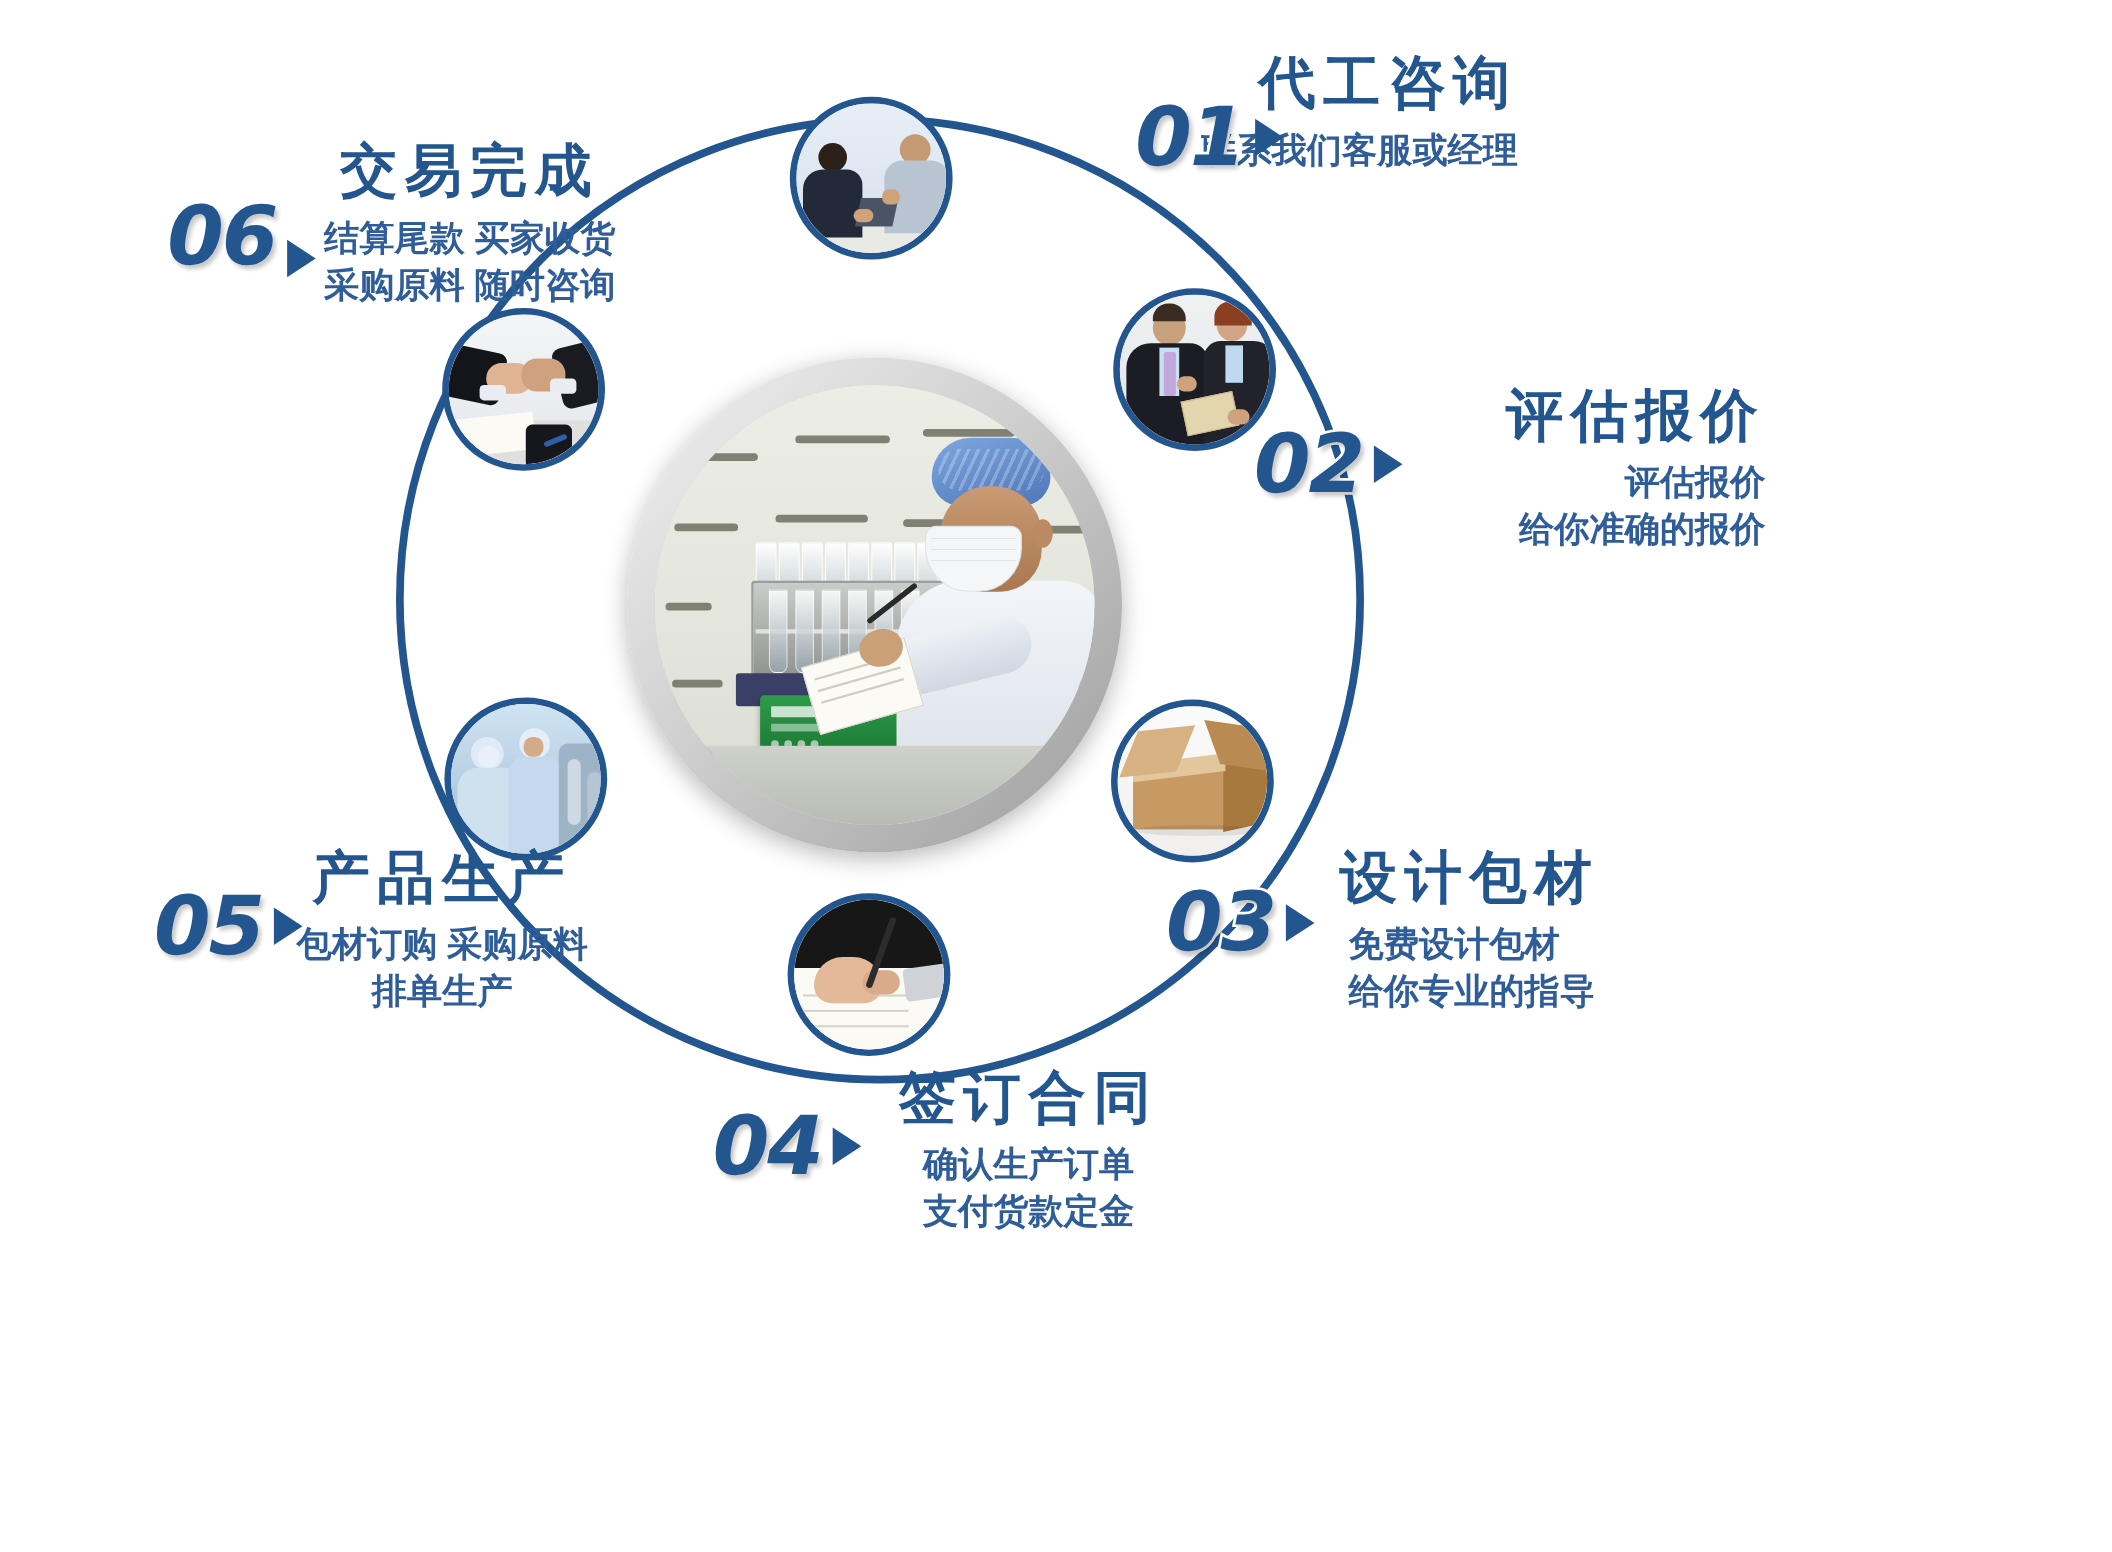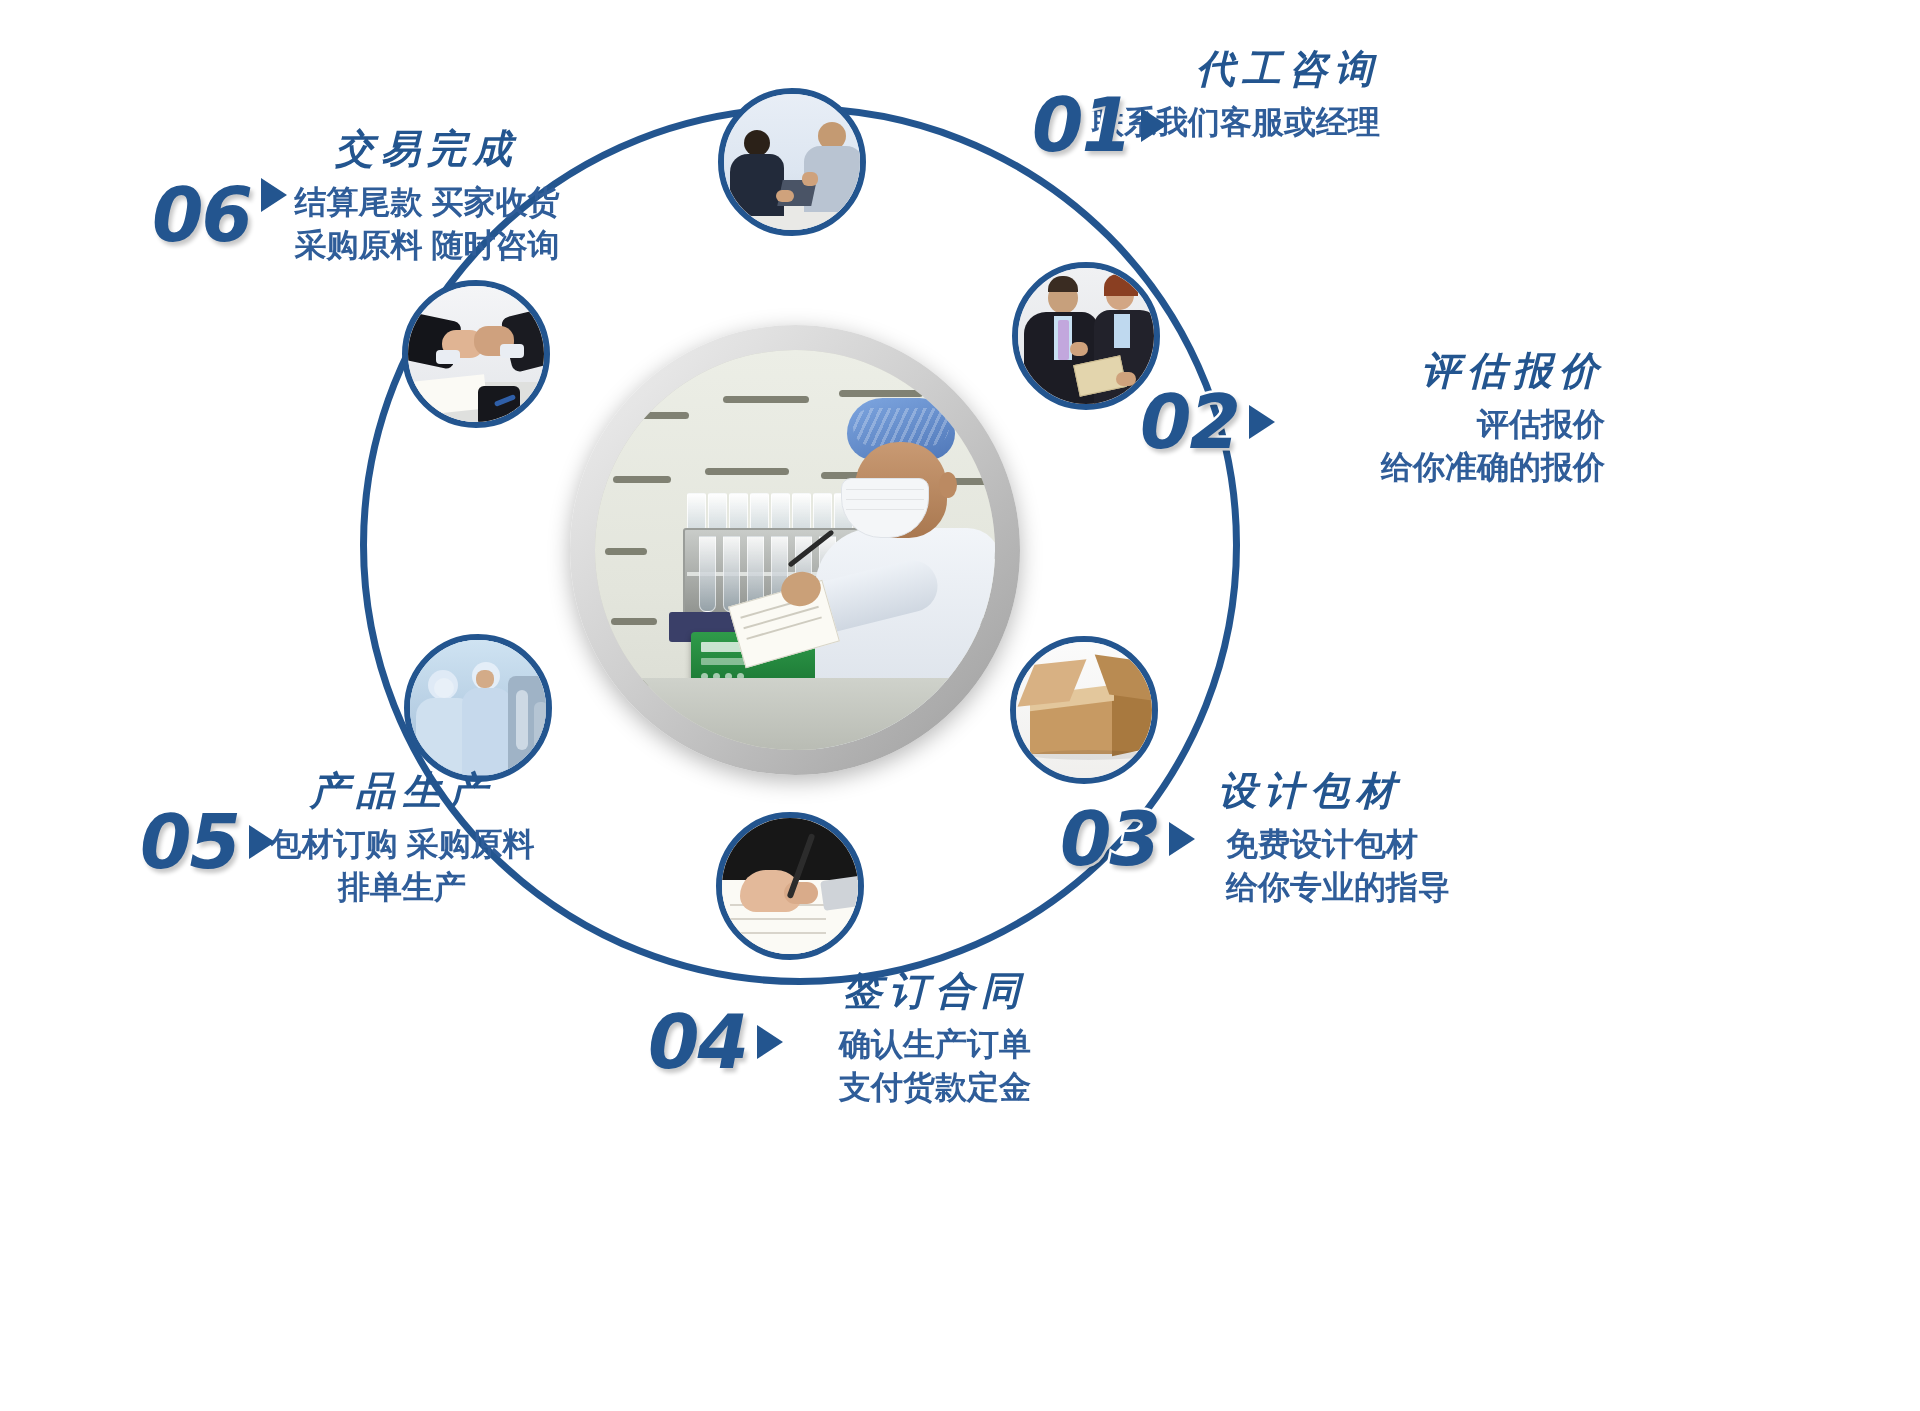--- a/index.html
+++ b/index.html
@@ -118,22 +118,22 @@
   }
   .tri{
     width:0;height:0;
     border-left:26px solid #23558f;
     border-top:17px solid transparent;
     border-bottom:17px solid transparent;
     margin-left:10px;
     flex:0 0 auto;
   }
   .title{
-    font-size:39px;font-weight:bold;color:#23558f;
-    letter-spacing:7px;white-space:nowrap;line-height:1.1;font-style:italic;
+    font-size:52px;font-weight:bold;color:#23558f;
+    letter-spacing:7px;white-space:nowrap;line-height:1.1;
   }
   .sub{
     font-size:32px;font-weight:bold;color:#2f5d99;
     line-height:1.34;white-space:nowrap;
   }
   .t-right{text-align:right;}
   .t-center{text-align:center;}
   .t-left{text-align:left;}
 </style>
 </head>
@@ -348,18 +348,18 @@
   <div class="step row" style="left:140px;top:805px;display:flex;align-items:center;">
     <span class="num">05</span>
     <span class="tri"></span>
   </div>
 
   <div class="step" style="left:288px;top:128px;">
     <div class="title t-center" style="width:278px;">交易完成</div>
     <div class="sub t-center" style="width:278px;margin-top:10px;">结算尾款 买家收货</div>
     <div class="sub t-center" style="width:278px;">采购原料 随时咨询</div>
   </div>
-  <div class="step row" style="left:152px;top:178px;display:flex;align-items:flex-start;">
+  <div class="step row" style="left:152px;top:178px;display:flex;align-items:flex-end;">
     <span class="num">06</span>
     <span class="tri"></span>
   </div>
 
 </div>
 
 </body></html>

